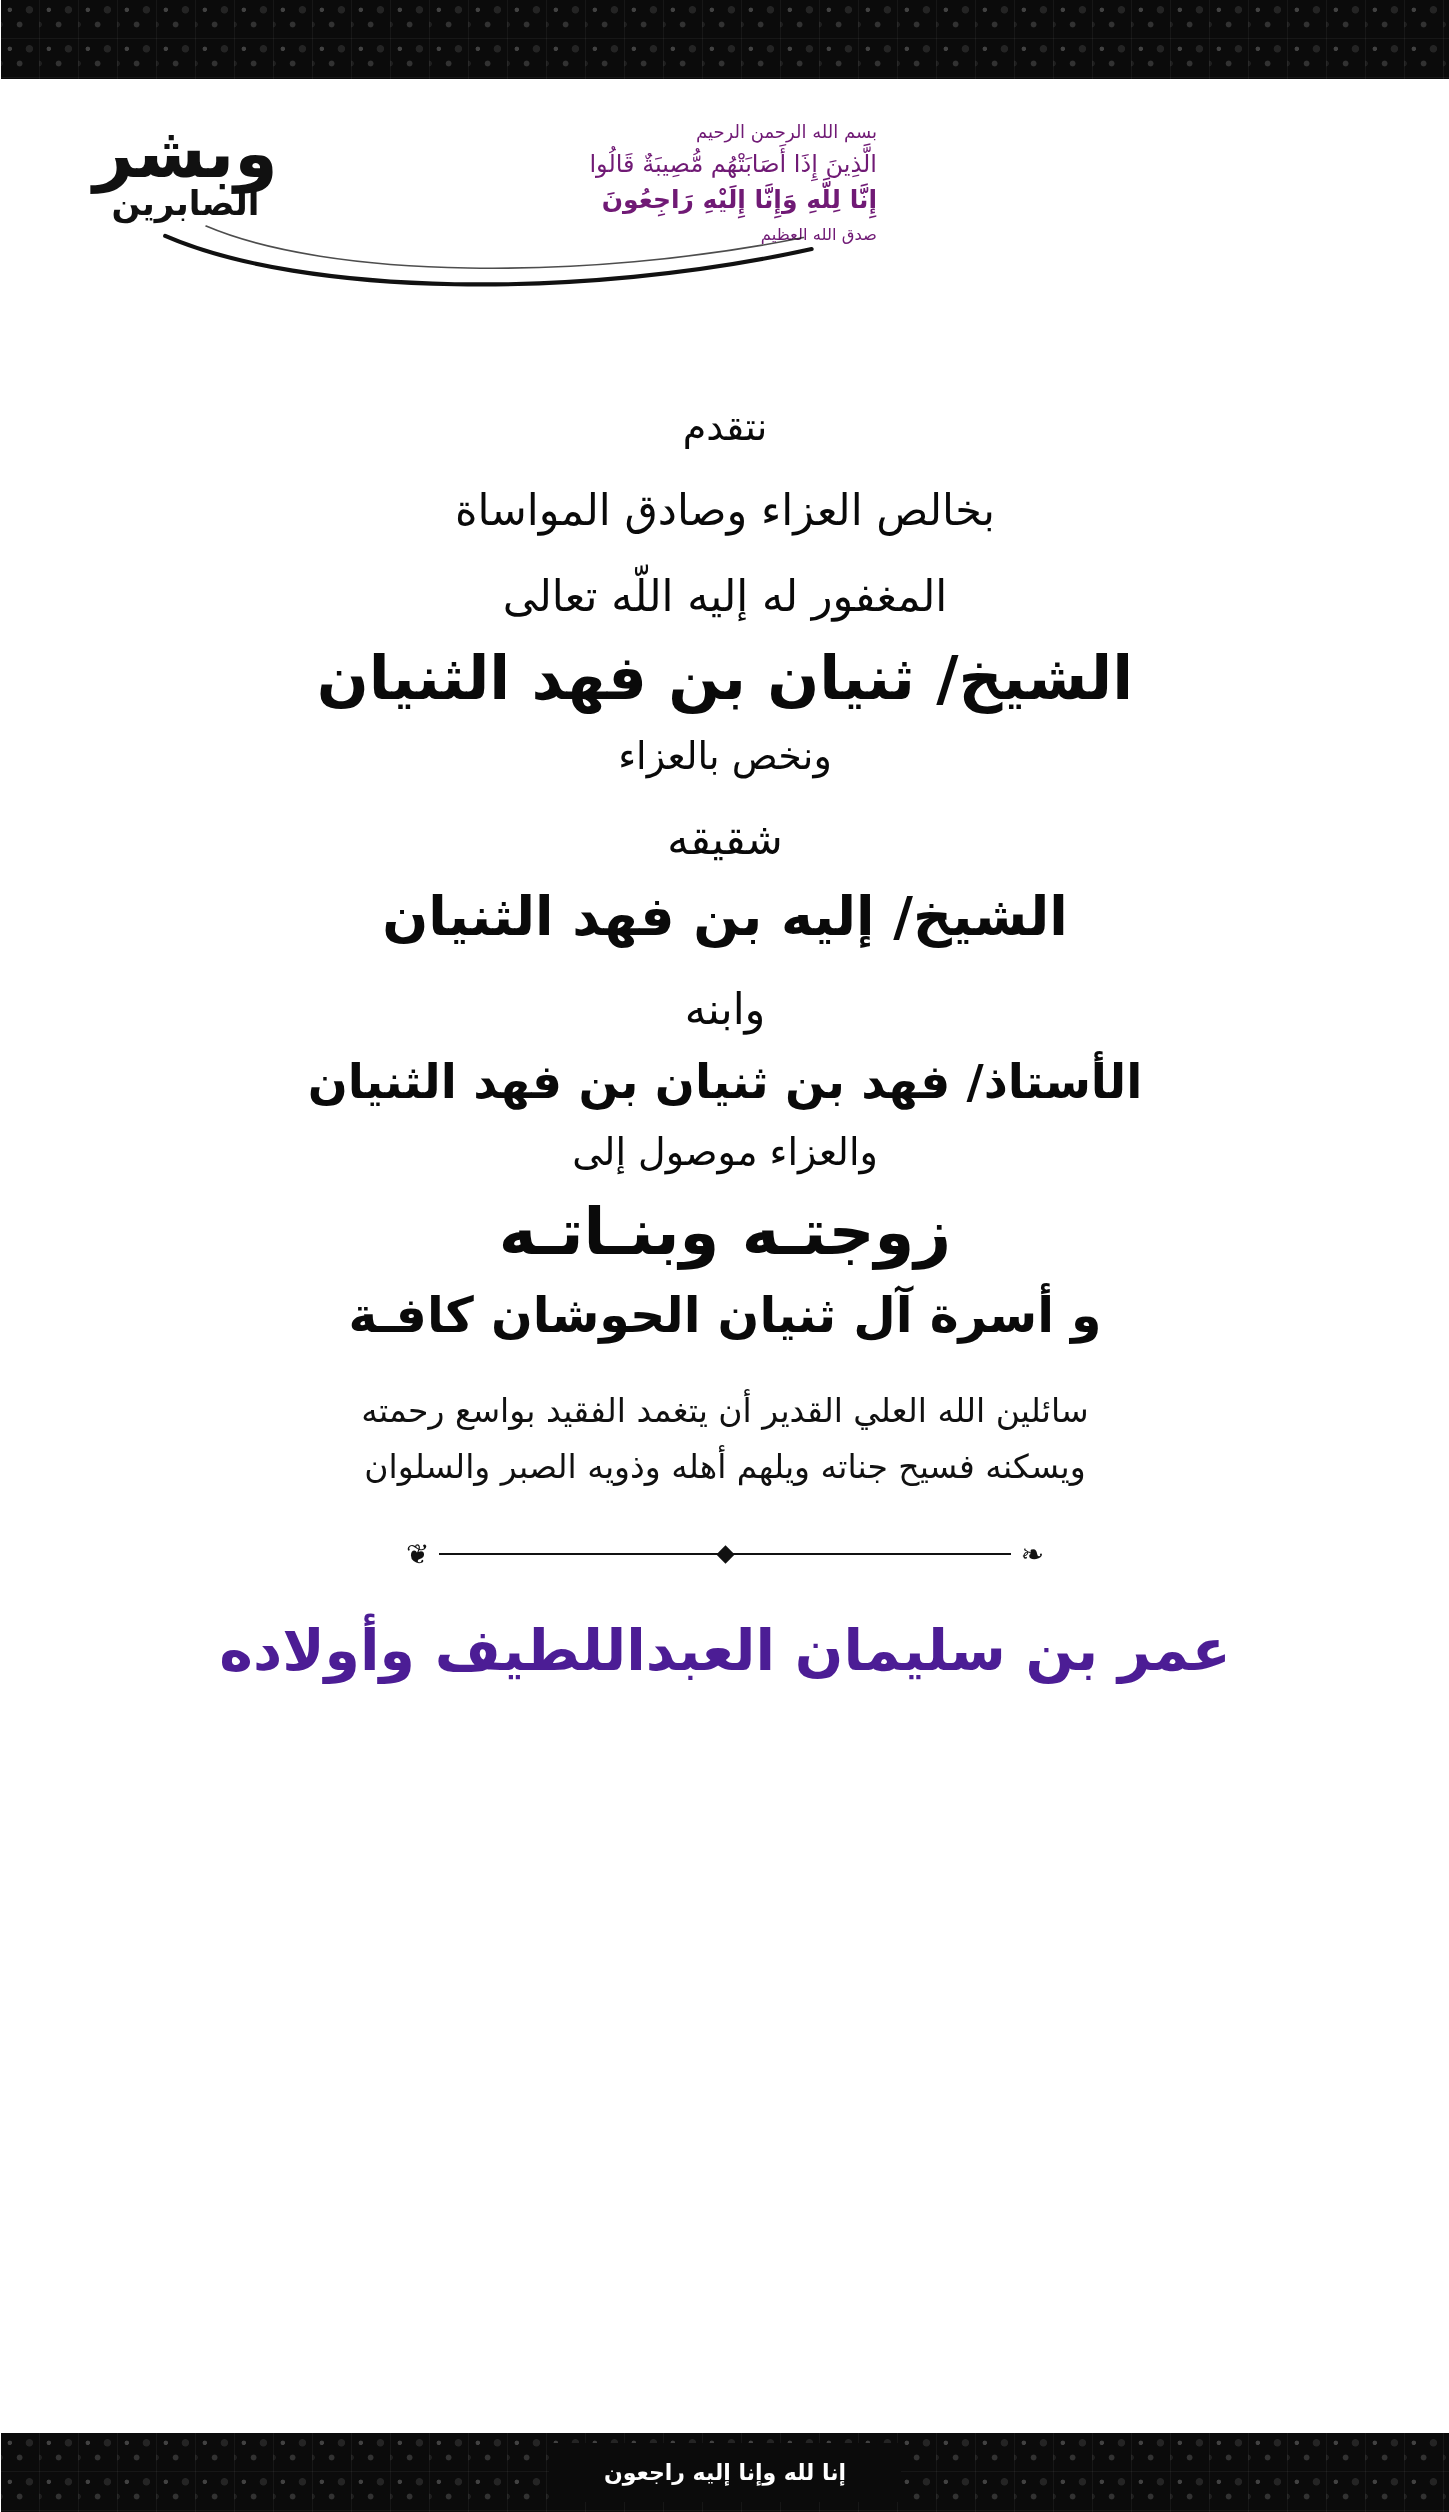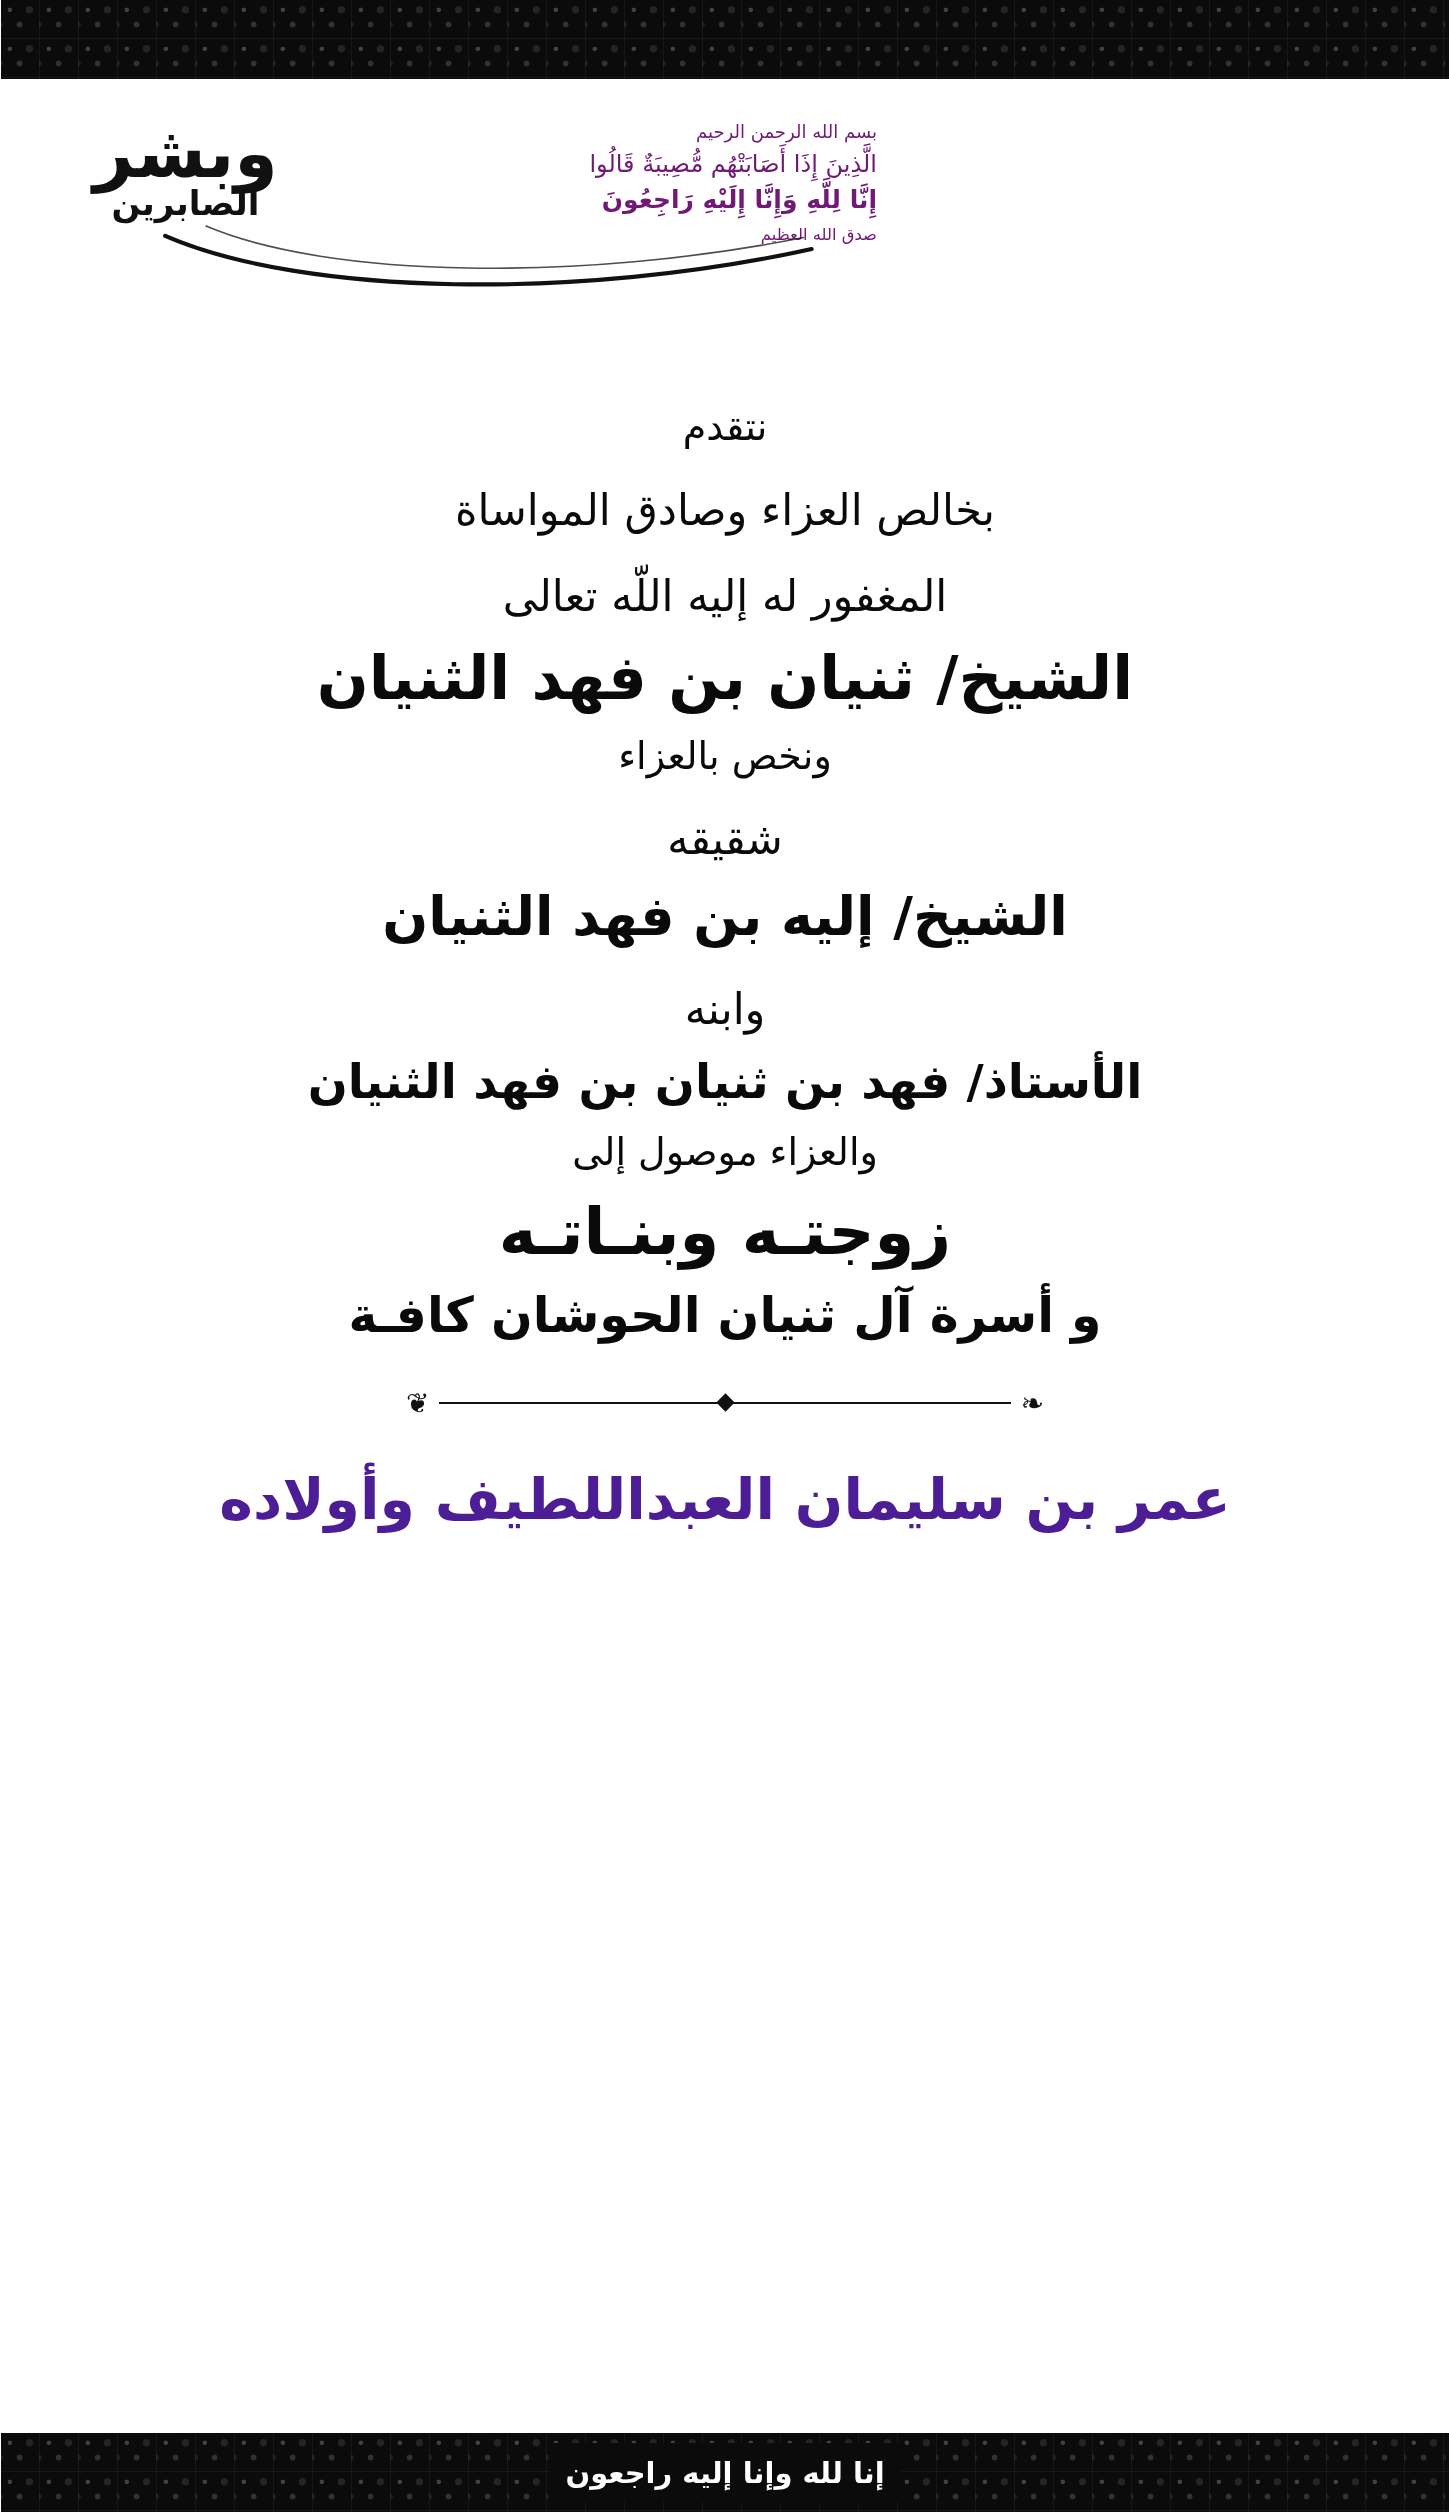--- a/index.html
+++ b/index.html
@@ -211,21 +211,21 @@
     bottom: 9.8px;
     left: 50%;
     transform: translateX(-50%);
     width: 352px;
     height: 59px;
     background: #0b0b0b;
     color: #ffffff;
     display: flex;
     align-items: center;
     justify-content: center;
-    font-size: 29px;
+    font-size: 22px;
     font-weight: bold;
     letter-spacing: 0.8px;
   }
 </style>
 </head>
 <body>
 
 <div class="page">
 
   <div class="band band-top"></div>
@@ -263,20 +263,24 @@
     <div class="line name-xl">الشيخ/ ثنيان بن فهد الثنيان</div>
     <div class="line sm">ونخص بالعزاء</div>
     <div class="line md">شقيقه</div>
     <div class="line name-lg">الشيخ/ إليه بن فهد الثنيان</div>
     <div class="line md">وابنه</div>
     <div class="line name-md">الأستاذ/ فهد بن ثنيان بن فهد الثنيان</div>
     <div class="line sm">والعزاء موصول إلى</div>
     <div class="line strong-xl">زوجتـه وبنـاتـه</div>
     <div class="line strong-lg">و أسرة آل ثنيان الحوشان كافـة</div>
 
+    <div class="dua">
+      <div>سائلين الله العلي القدير أن يتغمد الفقيد بواسع رحمته</div>
+      <div>ويسكنه فسيح جناته ويلهم أهله وذويه الصبر والسلوان</div>
+    </div>
 
     <div class="divider">
       <div class="rule"></div>
       <div class="diamond"></div>
       <div class="curl-l">❦</div>
       <div class="curl-r">❧</div>
     </div>
 
     <div class="signature">عمر بن سليمان العبداللطيف وأولاده</div>
   </div>

